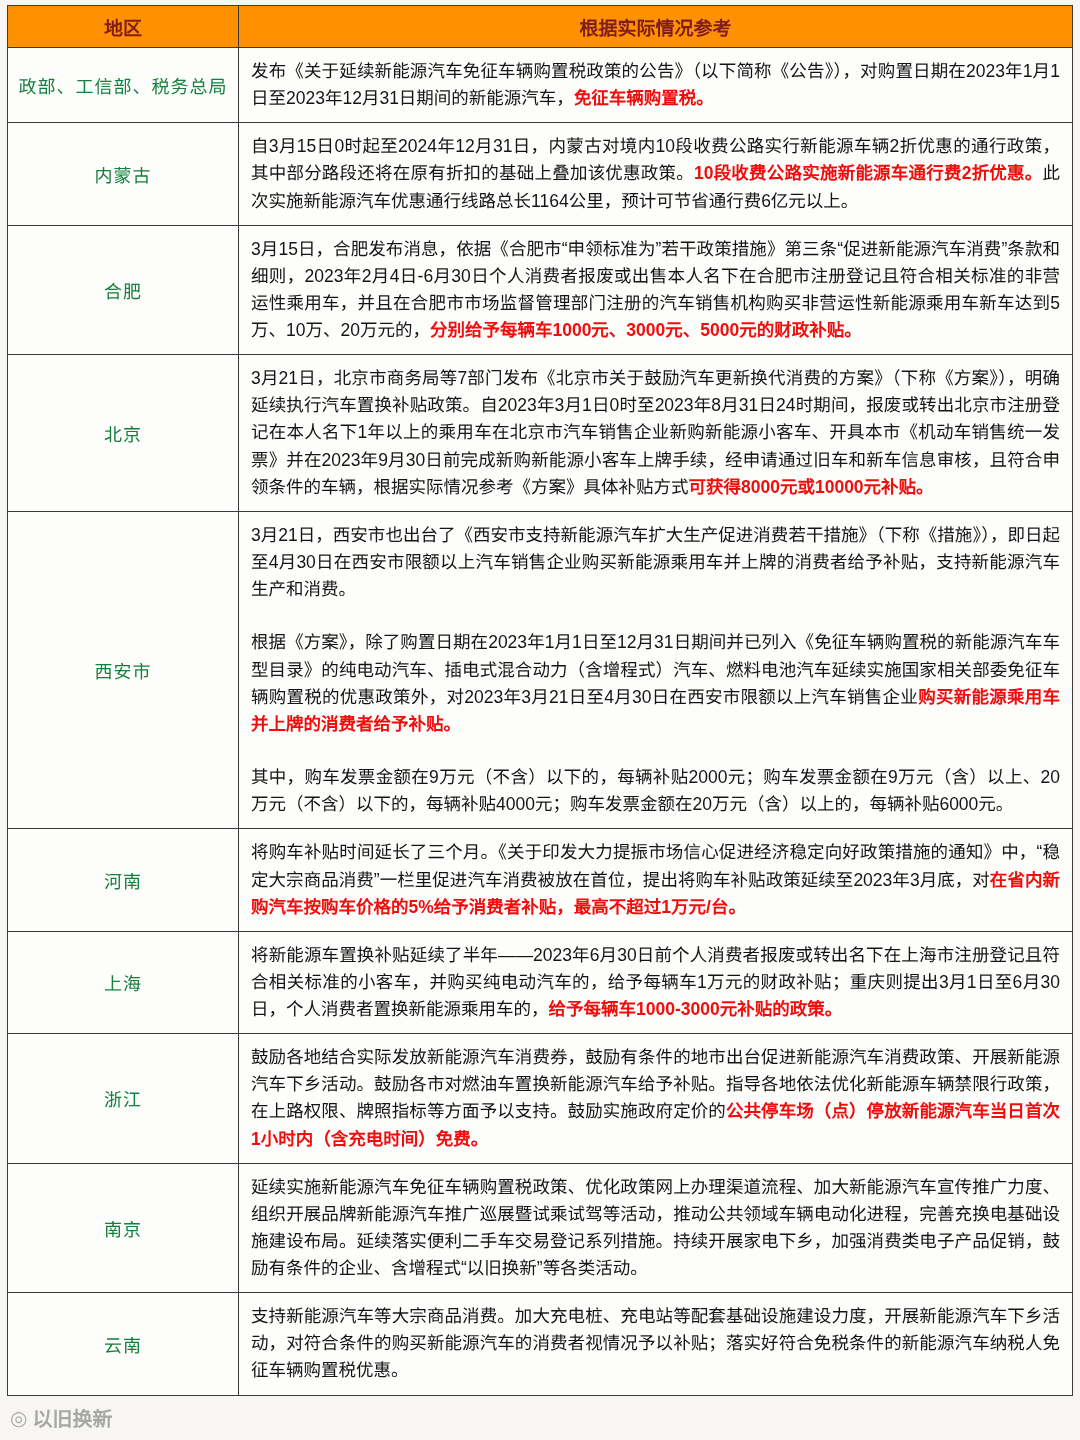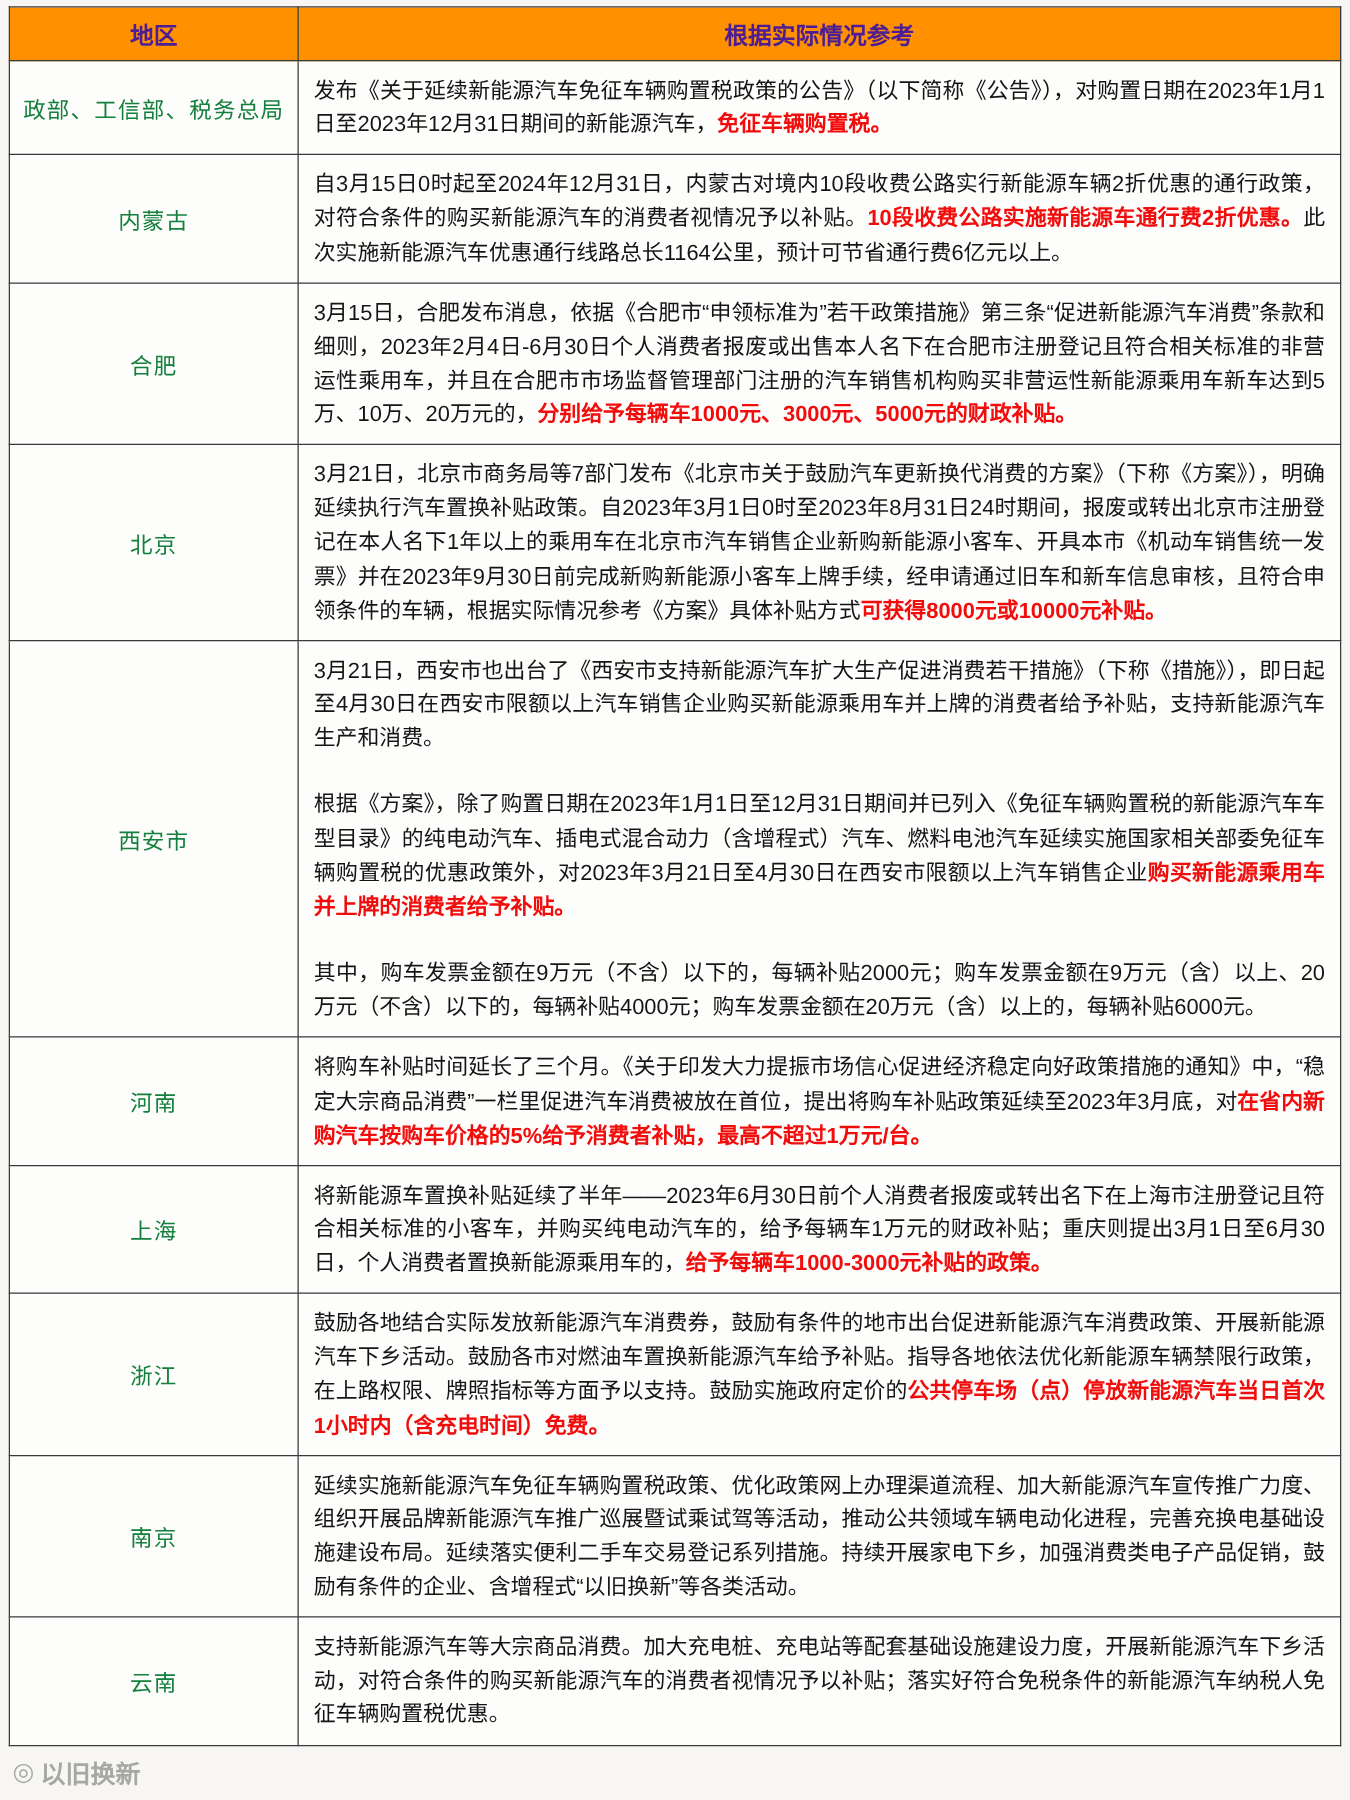--- a/index.html
+++ b/index.html
@@ -20,21 +20,21 @@
     border-collapse: collapse;
     table-layout: fixed;
     background: #fdfdfc;
   }
   table.policy-table th,
   table.policy-table td {
     border: 1px solid #3a3a3a;
   }
   thead th {
     background: #ff9000;
-    color: #4c1d95;
+    color: #7f1d1d;
     font-weight: bold;
     font-size: 19px;
     padding: 7px 4px;
     text-align: center;
   }
   th.region-col { width: 222px; }
   td.region {
     text-align: center;
     vertical-align: middle;
     font-size: 18px;
@@ -88,21 +88,21 @@
     <tbody id="table-body">
         <tr>
           <td class="region">政部、工信部、税务总局</td>
           <td class="policy">
             <p><span>发布《关于延续新能源汽车免征车辆购置税政策的公告》（以下简称《公告》），对购置日期在2023年1月1日至2023年12月31日期间的新能源汽车，</span><span class="red">免征车辆购置税。</span></p>
           </td>
         </tr>
         <tr>
           <td class="region">内蒙古</td>
           <td class="policy">
-            <p><span>自3月15日0时起至2024年12月31日，内蒙古对境内10段收费公路实行新能源车辆2折优惠的通行政策，对符合条件的购买新能源汽车的消费者视情况予以补贴。</span><span class="red">10段收费公路实施新能源车通行费2折优惠。</span><span>此次实施新能源汽车优惠通行线路总长1164公里，预计可节省通行费6亿元以上。</span></p>
+            <p><span>自3月15日0时起至2024年12月31日，内蒙古对境内10段收费公路实行新能源车辆2折优惠的通行政策，其中部分路段还将在原有折扣的基础上叠加该优惠政策。</span><span class="red">10段收费公路实施新能源车通行费2折优惠。</span><span>此次实施新能源汽车优惠通行线路总长1164公里，预计可节省通行费6亿元以上。</span></p>
           </td>
         </tr>
         <tr>
           <td class="region">合肥</td>
           <td class="policy">
             <p><span>3月15日，合肥发布消息，依据《合肥市“申领标准为”若干政策措施》第三条“促进新能源汽车消费”条款和细则，2023年2月4日-6月30日个人消费者报废或出售本人名下在合肥市注册登记且符合相关标准的非营运性乘用车，并且在合肥市市场监督管理部门注册的汽车销售机构购买非营运性新能源乘用车新车达到5万、10万、20万元的，</span><span class="red">分别给予每辆车1000元、3000元、5000元的财政补贴。</span></p>
           </td>
         </tr>
         <tr>
           <td class="region">北京</td>

